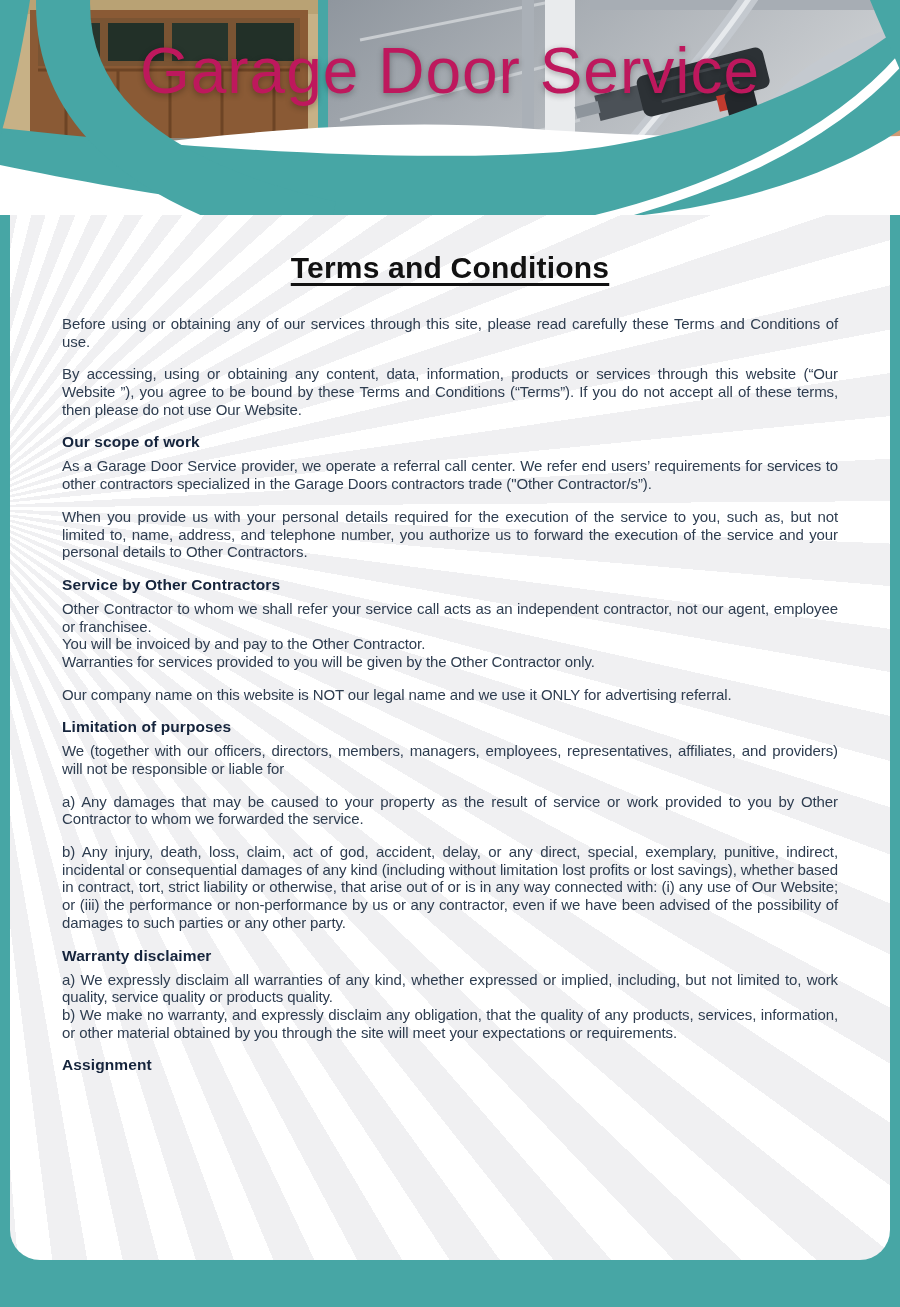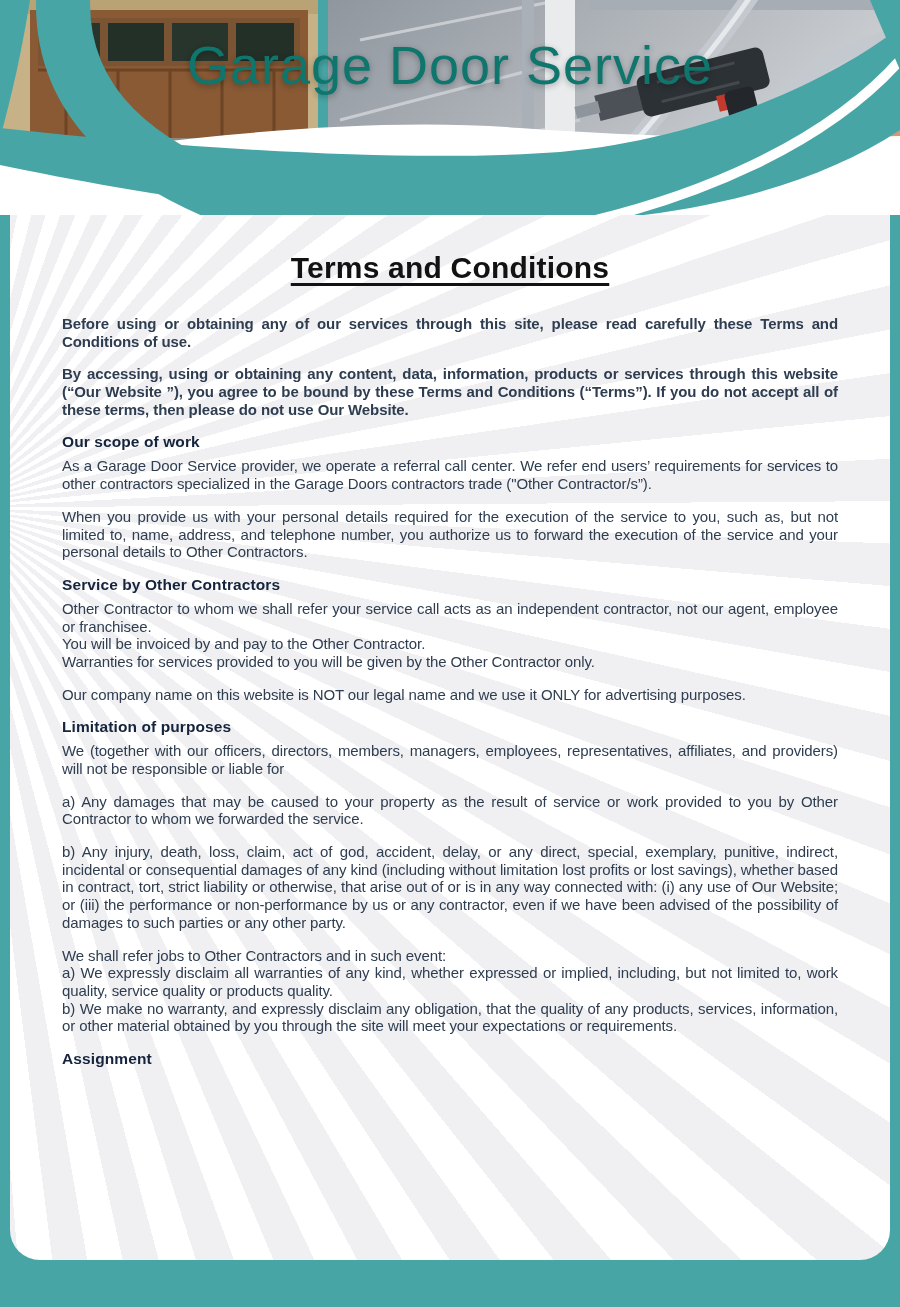--- a/index.html
+++ b/index.html
@@ -9,22 +9,22 @@
     font-family:"Liberation Sans","DejaVu Sans",sans-serif;
     overflow:hidden;
   }
   
   .header{
     position:relative;width:900px;height:215px;background:#ffffff;overflow:hidden;
   }
   .header svg{position:absolute;left:0;top:0;}
   .site-title{
     position:absolute;left:0;top:34px;width:100%;margin:0;
-    text-align:center;color:#0f766e;
-    font-size:54px;font-weight:400;letter-spacing:1px;
+    text-align:center;color:#be185d;
+    font-size:64px;font-weight:400;letter-spacing:1px;
     text-shadow:0 2px 6px rgba(0,0,0,.30);
     font-family:"Liberation Sans","DejaVu Sans",sans-serif;
   }
   
   .panel{
     position:relative;box-sizing:border-box;
     width:880px;height:1045px;margin:0 10px;
     padding:36px 52px 16px 52px;
     background:
       repeating-conic-gradient(from -30deg at -6% 28%,
@@ -34,21 +34,21 @@
     overflow:hidden;
   }
   .terms-title{
     margin:0 0 30px 0;text-align:center;
     font-size:30px;font-weight:700;color:#121212;letter-spacing:.2px;
     text-decoration:underline;
     text-underline-offset:5px;
     text-decoration-thickness:2.5px;
   }
   .section{margin-top:8px;}
-  .section.no-heading{margin-top:0;font-weight:bold;}
+  .section.no-heading{margin-top:0;}
   .sec-heading{
     margin:0 0 6px 0;
     font-size:15.5px;font-weight:700;color:#15243c;letter-spacing:.1px;
   }
   .block{margin-bottom:15px;}
   .line{
     font-size:15px;line-height:1.18;color:#2e3d50;
     text-align:justify;letter-spacing:-0.1px;
   }
 </style>
@@ -159,38 +159,38 @@
         </div>
       </section>
       <section class="section">
         <h3 class="sec-heading">Service by Other Contractors</h3>
         <div class="block">
           <div class="line">Other Contractor to whom we shall refer your service call acts as an independent contractor, not our agent, employee or franchisee.</div>
           <div class="line">You will be invoiced by and pay to the Other Contractor.</div>
           <div class="line">Warranties for services provided to you will be given by the Other Contractor only.</div>
         </div>
         <div class="block">
-          <div class="line">Our company name on this website is NOT our legal name and we use it ONLY for advertising purposes.</div>
+          <div class="line">Our company name on this website is NOT our legal name and we use it ONLY for advertising referral.</div>
         </div>
       </section>
       <section class="section">
         <h3 class="sec-heading">Limitation of purposes</h3>
         <div class="block">
           <div class="line">We (together with our officers, directors, members, managers, employees, representatives, affiliates, and providers) will not be responsible or liable for</div>
         </div>
         <div class="block">
           <div class="line">a) Any damages that may be caused to your property as the result of service or work provided to you by Other Contractor to whom we forwarded the service.</div>
         </div>
         <div class="block">
           <div class="line">b) Any injury, death, loss, claim, act of god, accident, delay, or any direct, special, exemplary, punitive, indirect, incidental or consequential damages of any kind (including without limitation lost profits or lost savings), whether based in contract, tort, strict liability or otherwise, that arise out of or is in any way connected with: (i) any use of Our Website; or (iii) the performance or non-performance by us or any contractor, even if we have been advised of the possibility of damages to such parties or any other party.</div>
         </div>
       </section>
       <section class="section">
+        <h3 class="sec-heading">Warranty disclaimer</h3>
         <div class="block">
-          <div class="line">We shall refer jobs to Other Contractors and in such event:</div>
           <div class="line">a) We expressly disclaim all warranties of any kind, whether expressed or implied, including, but not limited to, work quality, service quality or products quality.</div>
           <div class="line">b) We make no warranty, and expressly disclaim any obligation, that the quality of any products, services, information, or other material obtained by you through the site will meet your expectations or requirements.</div>
         </div>
       </section>
       <section class="section">
         <h3 class="sec-heading">Assignment</h3>
       </section>
     </div>
 </main>
 

